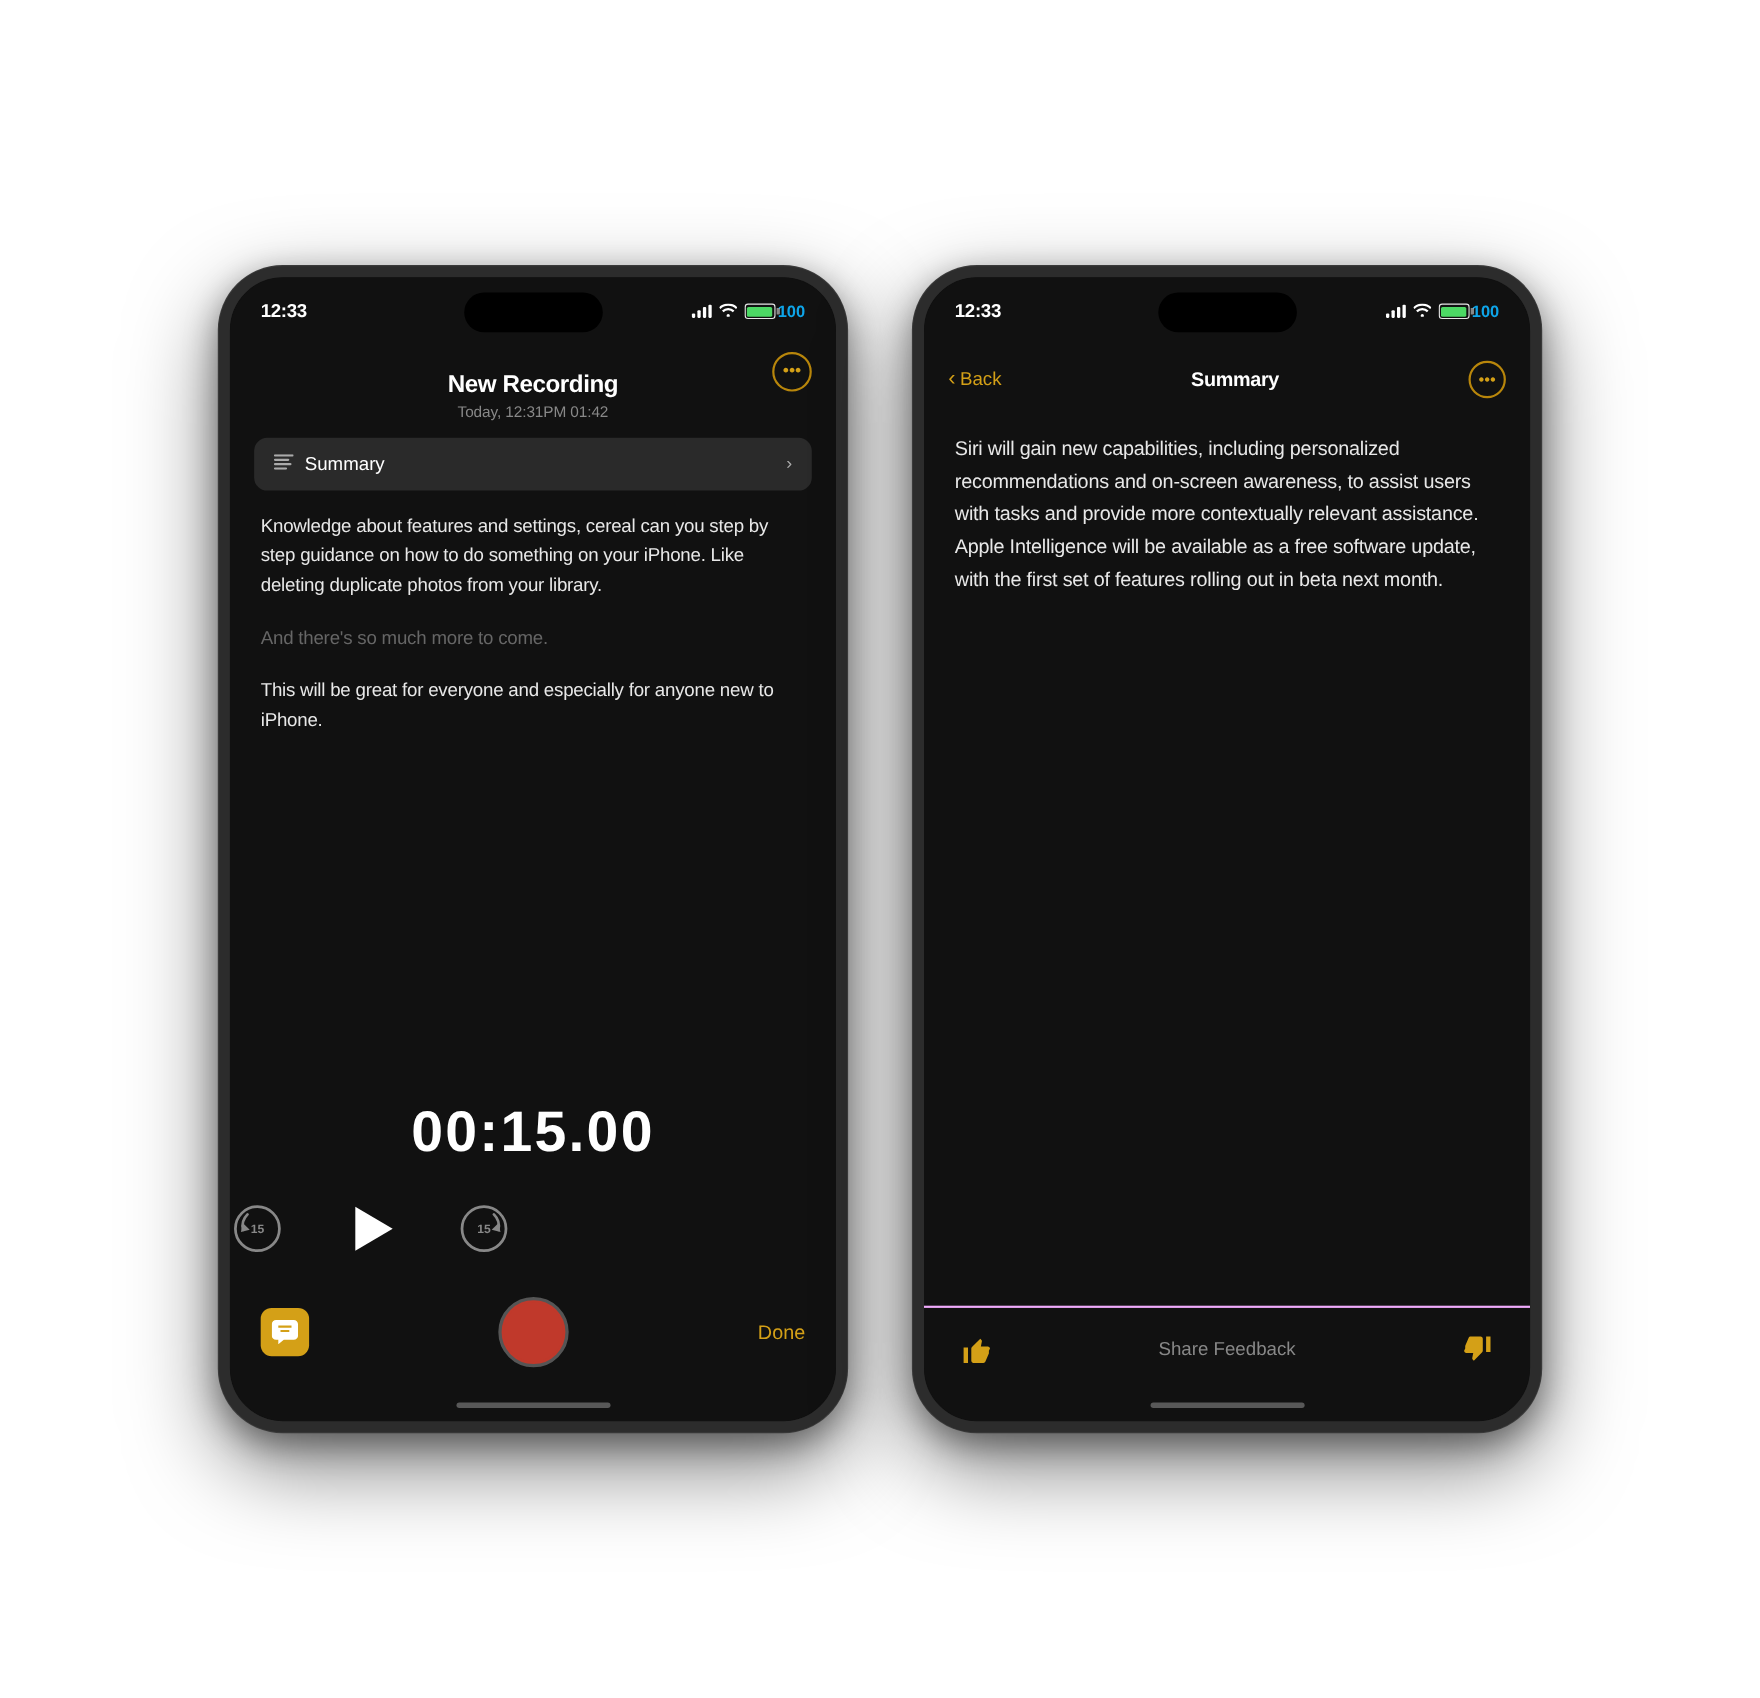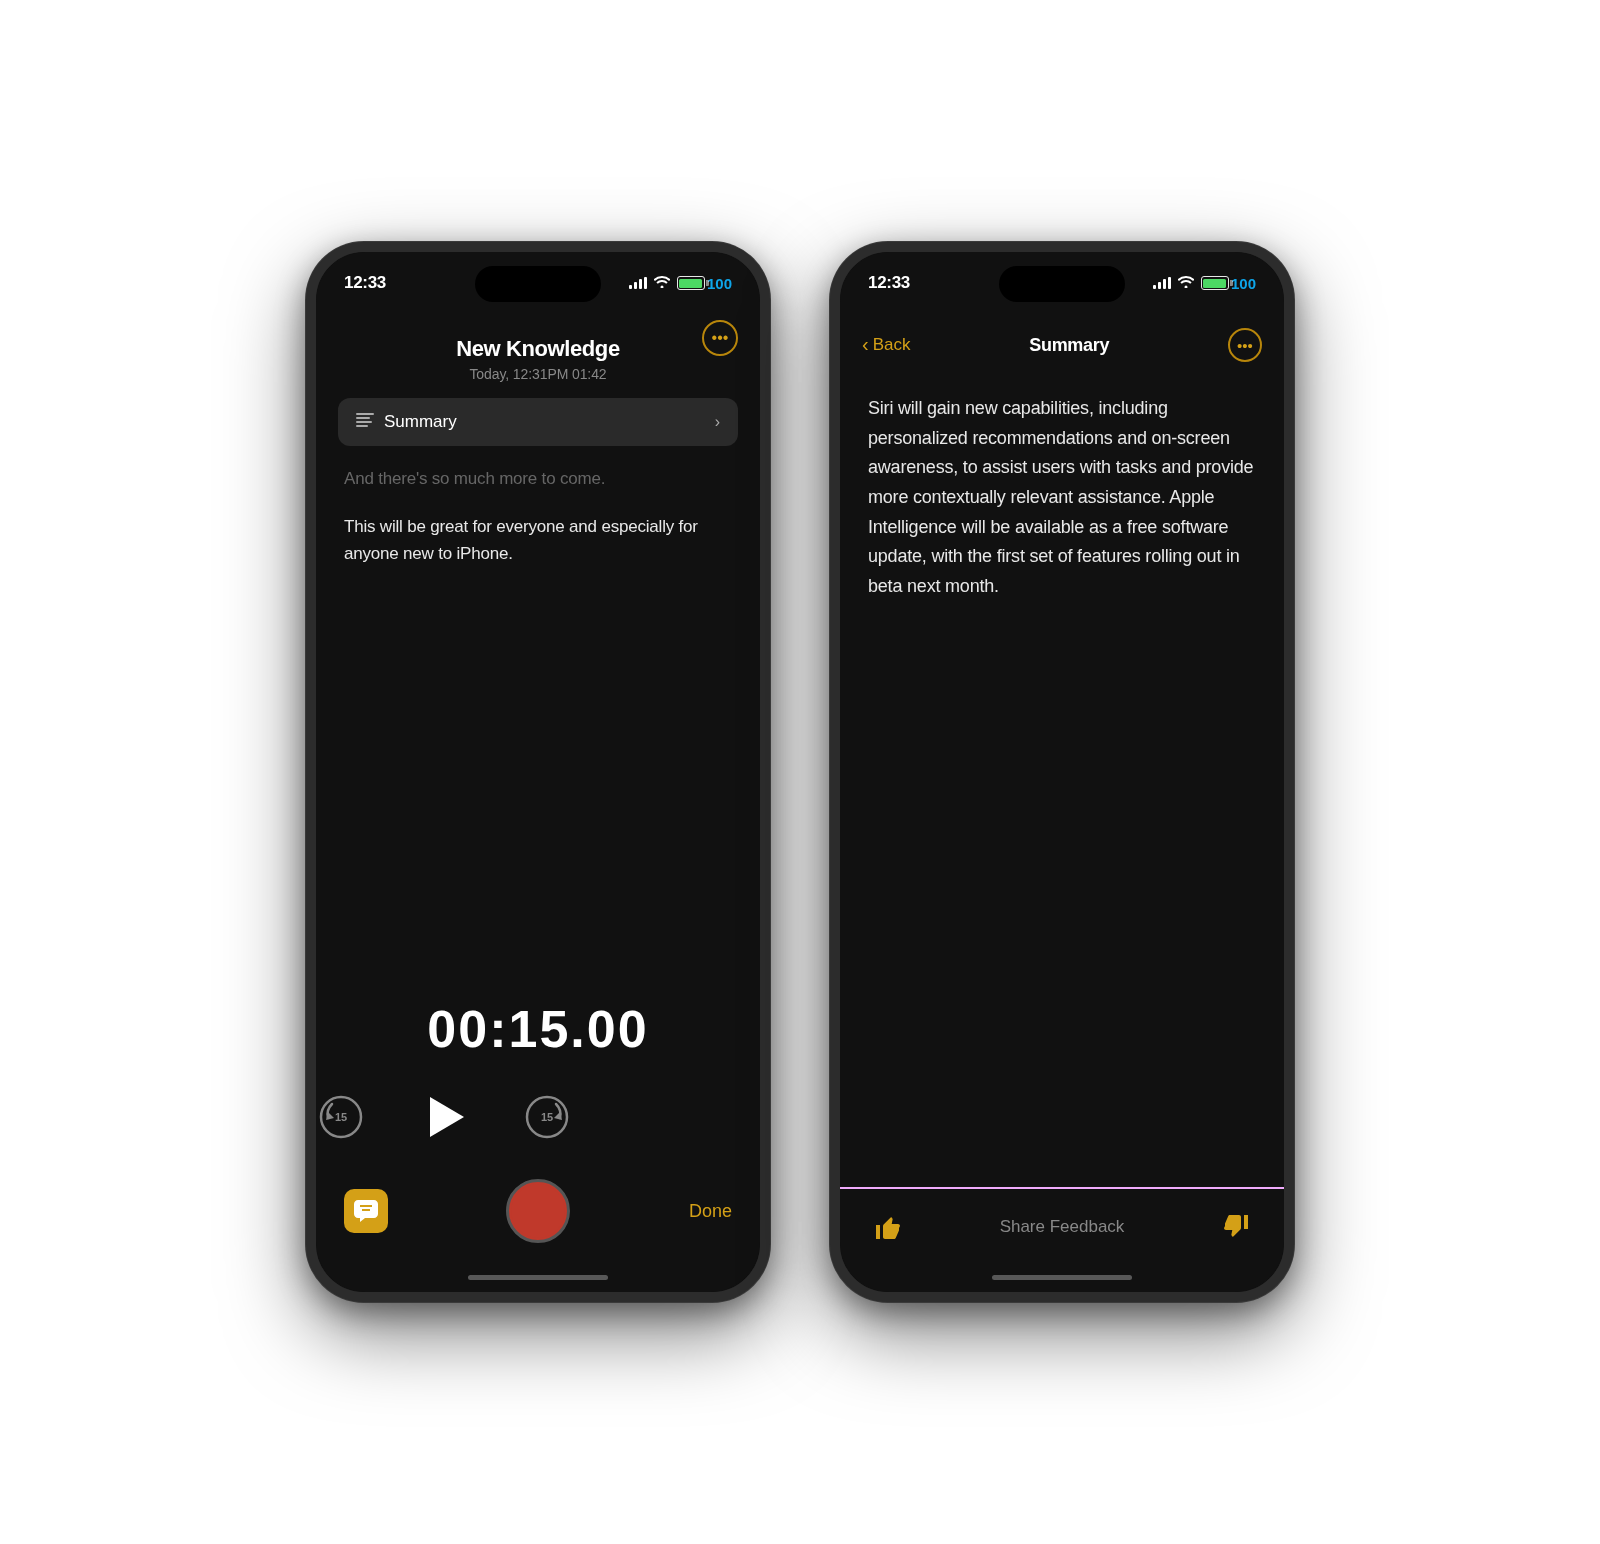--- a/index.html
+++ b/index.html
@@ -10,21 +10,21 @@
       background: #ffffff;
       display: flex;
       align-items: center;
       justify-content: center;
       gap: 60px;
       font-family: -apple-system, BlinkMacSystemFont, 'SF Pro Display', 'Helvetica Neue', sans-serif;
     }
 
     .phone-wrapper {
       position: relative;
-      width: 464px;
+      width: 571px;
       height: 1060px;
     }
 
     .phone-shell {
       position: absolute;
       inset: 0;
       background: #1a1a1a;
       border-radius: 58px;
       border: 10px solid #2c2c2c;
       box-shadow:
@@ -472,21 +472,21 @@
               <div class="battery-fill"></div>
             </div>
             <span class="battery-text">100</span>
           </div>
         </div>
       </div>
 
       <div class="screen-content">
 
         <div class="recording-title-area">
-          <div class="recording-title">New Knowledge</div>
+          <div class="recording-title">New Recording</div>
           <div class="recording-subtitle">Today, 12:31PM  01:42</div>
         </div>
 
         <div class="more-button">
           <span>•••</span>
         </div>
 
         <div class="summary-pill">
           <div class="summary-pill-left">
             <span class="summary-pill-icon">
@@ -496,20 +496,21 @@
                 <rect x="0" y="8" width="16" height="2" rx="1"></rect>
                 <rect x="0" y="12" width="12" height="2" rx="1"></rect>
               </svg>
             </span>
             <span>Summary</span>
           </div>
           <span class="summary-pill-arrow">›</span>
         </div>
 
         <div class="transcript-text">
+          <p class="transcript-paragraph">Knowledge about features and settings, cereal can you step by step guidance on how to do something on your iPhone. Like deleting duplicate photos from your library.</p>
           <p class="transcript-paragraph muted">And there's so much more to come.</p>
           <p class="transcript-paragraph">This will be great for everyone and especially for anyone new to iPhone.</p>
         </div>
 
         <div class="timer-display">00:15.00</div>
 
         <div class="playback-controls">
 
           <div class="skip-btn">
             <div class="skip-icon-wrapper">

